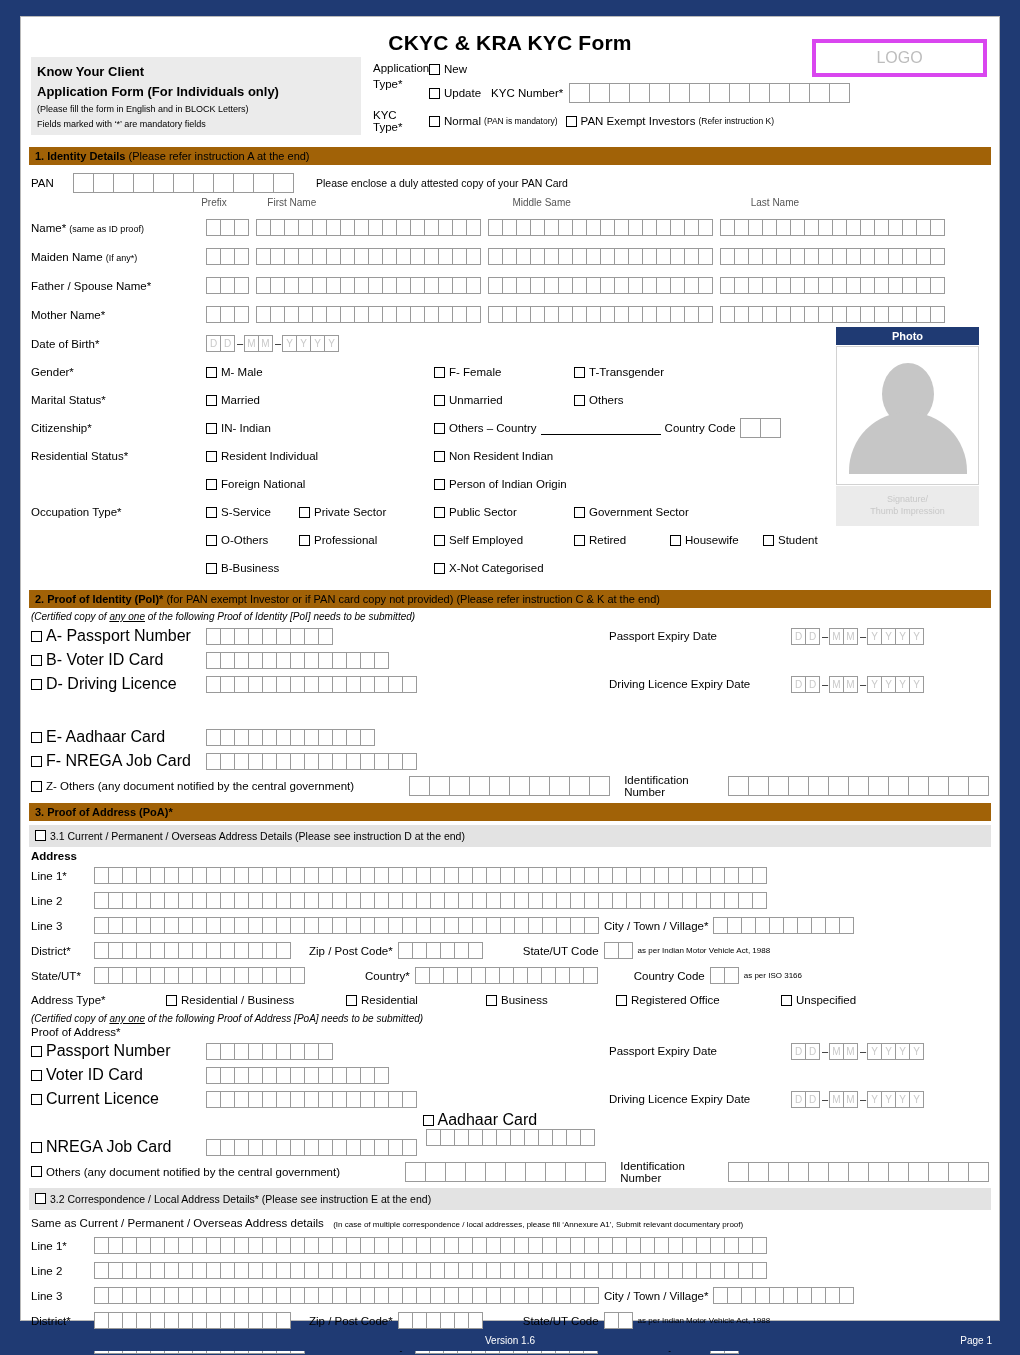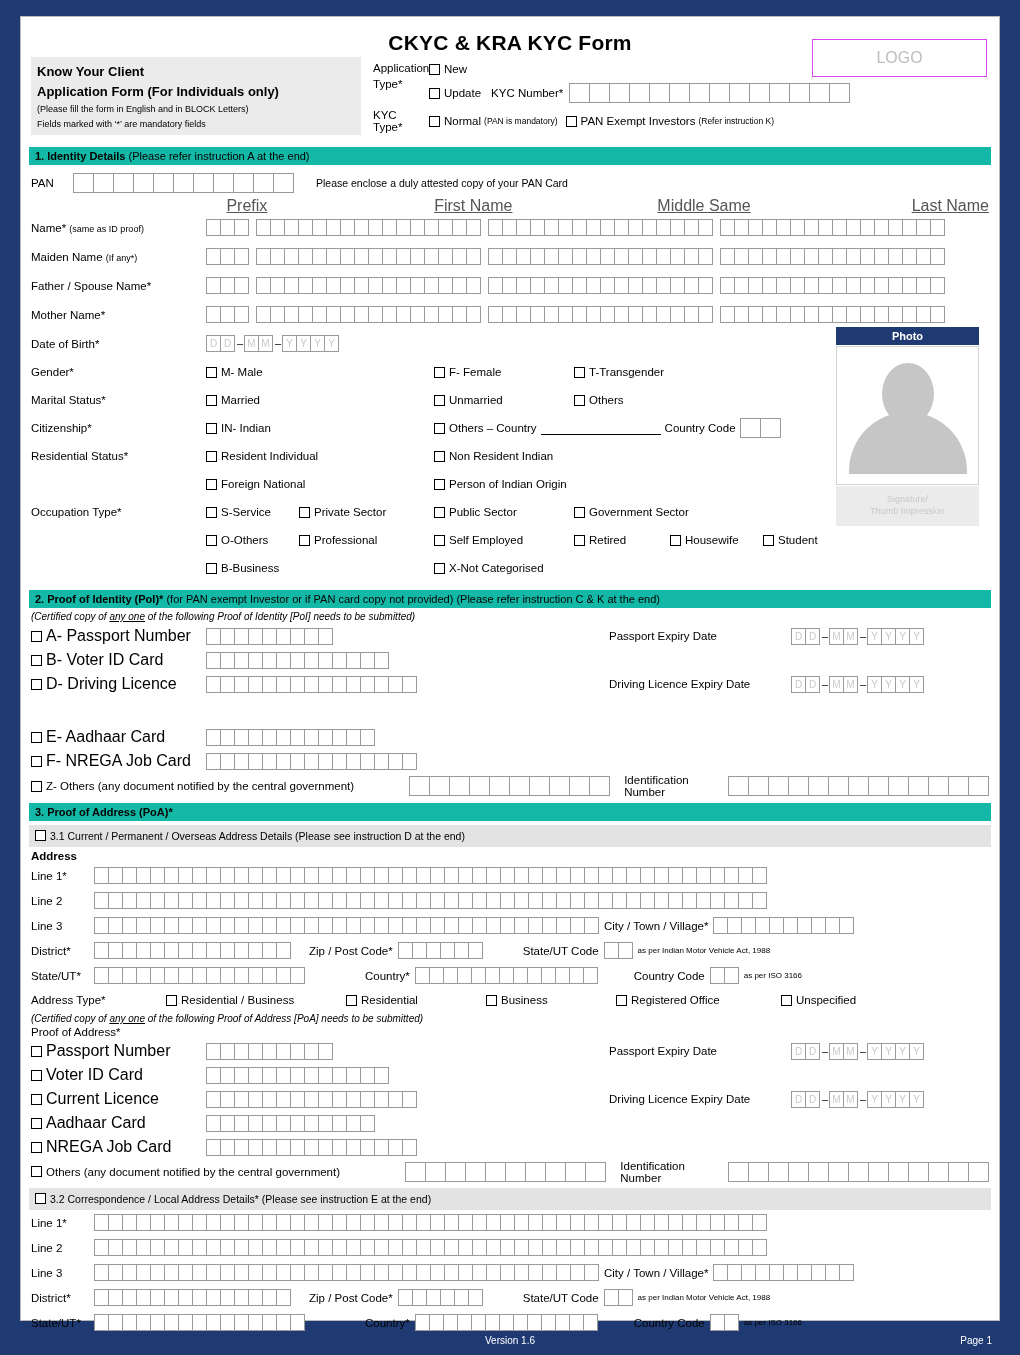--- a/index.html
+++ b/index.html
@@ -21,41 +21,41 @@
     position:absolute; left:20px; top:1331px; width:980px; height:20px;
     background:#1f3a73; color:#fff; font-size:10px;
   }
   .footer .ver { position:absolute; left:0; right:0; text-align:center; top:4px; }
   .footer .pg { position:absolute; right:8px; top:4px; }
 
   
   .title { text-align:center; font-size:21px; font-weight:bold; padding-top:14px; letter-spacing:.2px;}
   .logo-box {
     position:absolute; right:12px; top:22px; width:175px; height:38px;
-    border:1px solid #d946ef; color:#bdbdbd; font-size:16px;
+    border:4px solid #d946ef; color:#bdbdbd; font-size:16px;
     display:flex; align-items:center; justify-content:center;
   }
   .hdr { position:relative; height:85px; margin-top:2px; }
   .hdr-left {
     position:absolute; left:10px; top:0; width:330px; height:78px;
     background:#ebebeb; padding:5px 6px;
   }
   .hdr-left .l1 { font-size:13px; font-weight:bold; line-height:1.5; }
   .hdr-left .l2 { font-size:9px; line-height:1.45; margin-top:2px; }
   .hdr-right { position:absolute; left:352px; top:0; right:8px; }
   .row-at { display:flex; align-items:flex-start; }
   .lbl-at { font-size:11.5px; width:56px; line-height:1.35; padding-top:4px;}
   .at-opts { flex:1; }
   .at-line { display:flex; align-items:center; height:24px; font-size:11.5px;}
   .kyc-line { display:flex; align-items:center; font-size:11.5px; margin-top:2px;}
   .small { font-size:8.5px; }
 
   
   .sect {
-    background:#14b8a6; margin:5px 8px 0 8px; padding:3px 6px;
+    background:#a16207; margin:5px 8px 0 8px; padding:3px 6px;
     font-size:11px;
   }
   .sect b { font-size:11px; }
   .sect2 {
     background:#e3e3e3; margin:4px 8px 0 8px; padding:5px 6px; font-size:10.5px;
   }
   .body-pad { padding:0 10px; position:relative; }
 
   .cb {
     display:inline-block; width:11px; height:11px;
@@ -63,21 +63,21 @@
     margin-right:4px; flex:0 0 auto;
   }
   .cell-row { display:flex; }
   .cell { width:21px; height:20px; border:1px solid #9a9a9a; margin-left:-1px; background:#fff; flex:0 0 auto;}
   .cell:first-child { margin-left:0; }
   .cell.xs { width:15px; height:17px; }
   .cell.dt { width:15px; height:17px; color:#c9c9c9; font-size:10px; text-align:center; line-height:15px; }
   .dash { width:10px; text-align:center; font-size:11px; line-height:17px; flex:0 0 auto;}
 
   .fld-label { font-size:11.5px; }
-  .gcol { font-size:16px; color:#555; text-align:right;text-decoration:underline; }
+  .gcol { font-size:10px; color:#555; text-align:left; }
 
   
   .idrow { display:flex; align-items:center; height:29px; }
   .idlbl { width:175px; font-size:11.5px; flex:0 0 auto;}
   .idlbl small { font-size:9px; }
 
   .opt { display:flex; align-items:center; font-size:11.5px; }
   .optrow { display:flex; align-items:center; height:28px; font-size:11.5px;}
 
   .photo-hdr {
@@ -1143,21 +1143,21 @@
             <span class="dash">–</span>
             <span class="cell dt">M</span>
             <span class="cell dt">M</span>
             <span class="dash">–</span>
             <span class="cell dt">Y</span>
             <span class="cell dt">Y</span>
             <span class="cell dt">Y</span>
             <span class="cell dt">Y</span>
           </span>
         </div>
-        <div class="doc-row" style="position: relative;">
+        <div class="doc-row" style="position: relative; flex-direction: column;">
           <span class="doc-lbl">
             <span class="cb"></span>
             <span>Aadhaar Card</span>
           </span>
           <span class="cell-row">
             <span class="cell xs"></span>
             <span class="cell xs"></span>
             <span class="cell xs"></span>
             <span class="cell xs"></span>
             <span class="cell xs"></span>
@@ -1228,20 +1228,24 @@
           <span class="cell"></span>
         </span>
     </div>
   </div>
 
   <div class="sect2">
     <span class="cb"></span><span>3.2 Correspondence / Local Address Details* (Please see instruction E at the end)</span>
   </div>
 
   <div class="body-pad">
+    <div style="margin:3px 0 2px 0;">
+      <span style="font-size:11.5px">Same as Current / Permanent / Overseas Address details</span>
+      <span class="note">(In case of multiple correspondence / local addresses, please fill ‘Annexure A1’, Submit relevant documentary proof)</span>
+    </div>
     <div class="addr-row">
       <span class="addr-lbl">Line 1*</span>
       <span class="cell-row">
           <span class="cell xs"></span>
           <span class="cell xs"></span>
           <span class="cell xs"></span>
           <span class="cell xs"></span>
           <span class="cell xs"></span>
           <span class="cell xs"></span>
           <span class="cell xs"></span>

